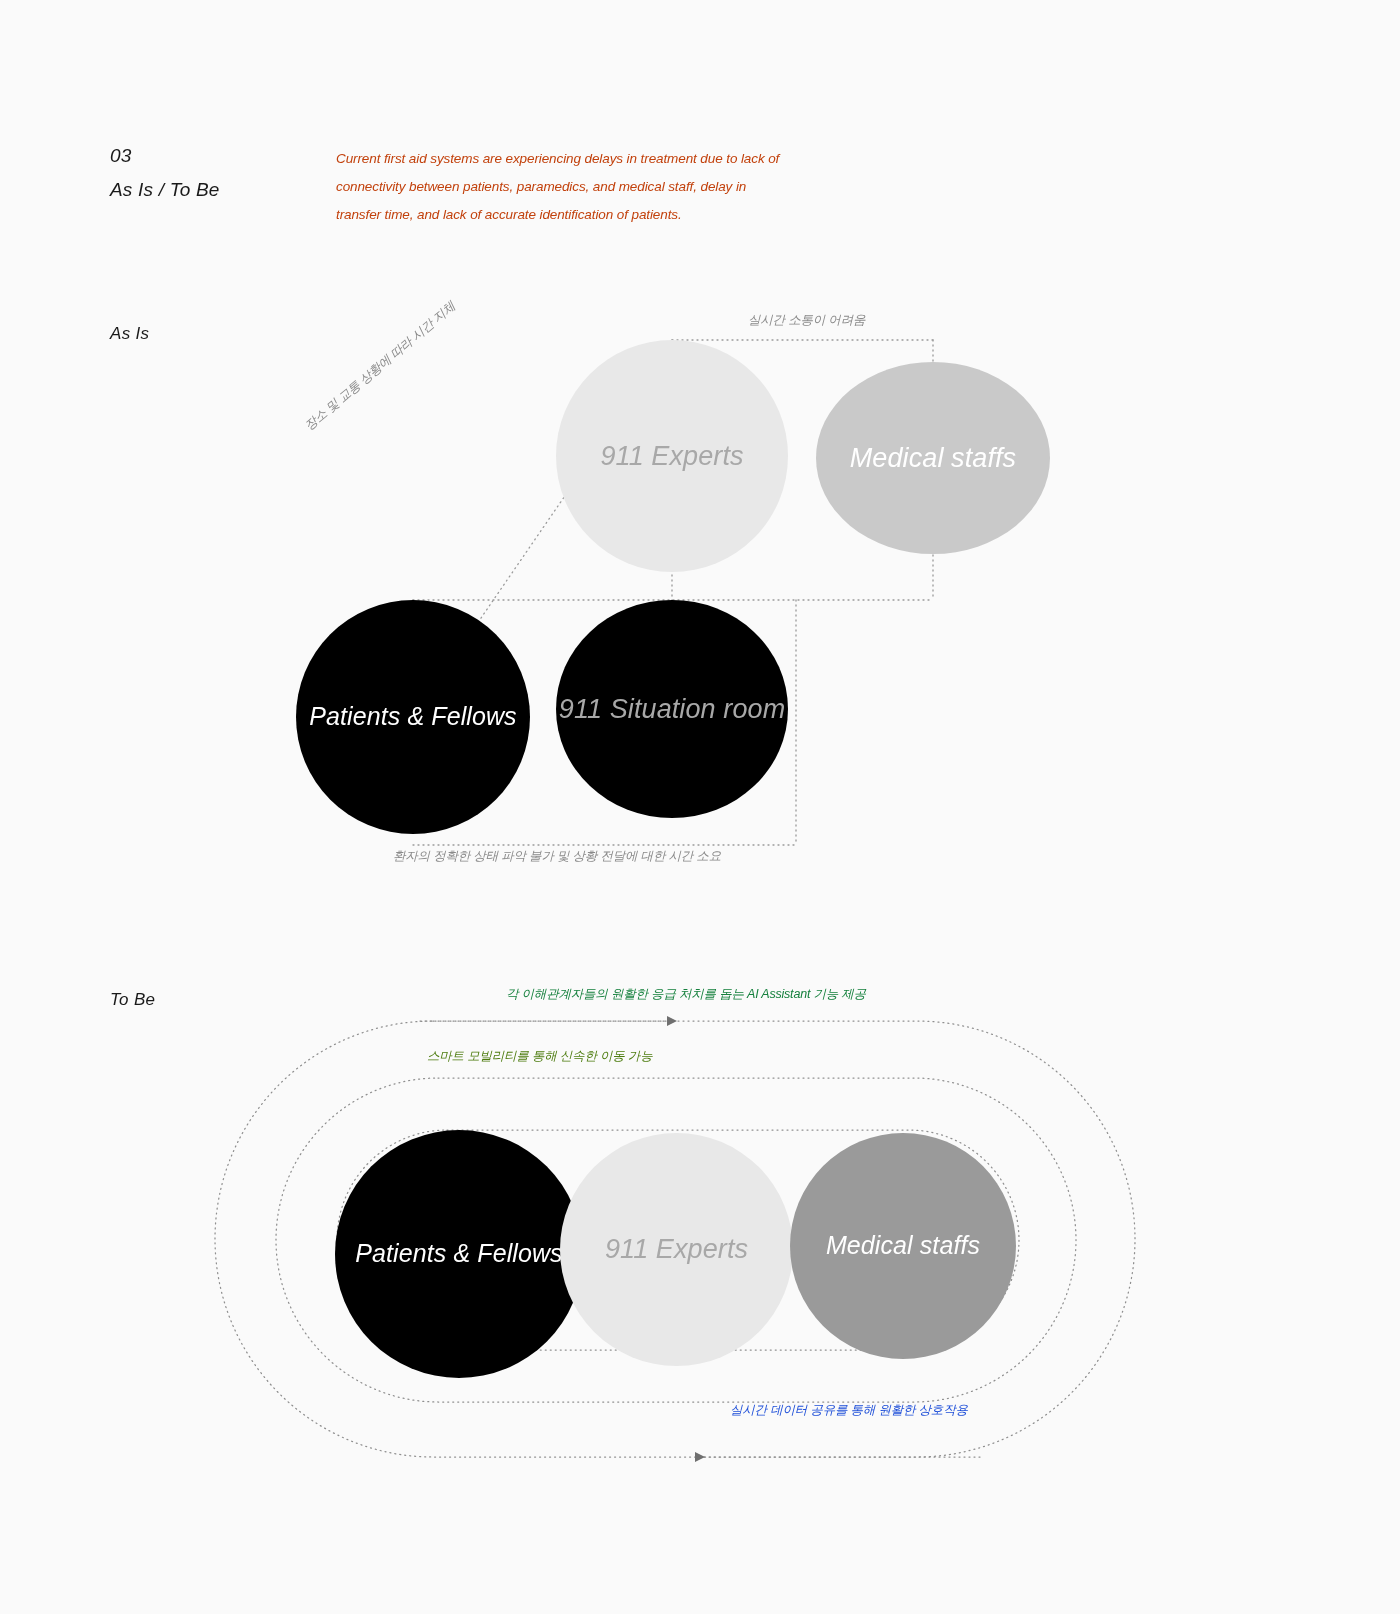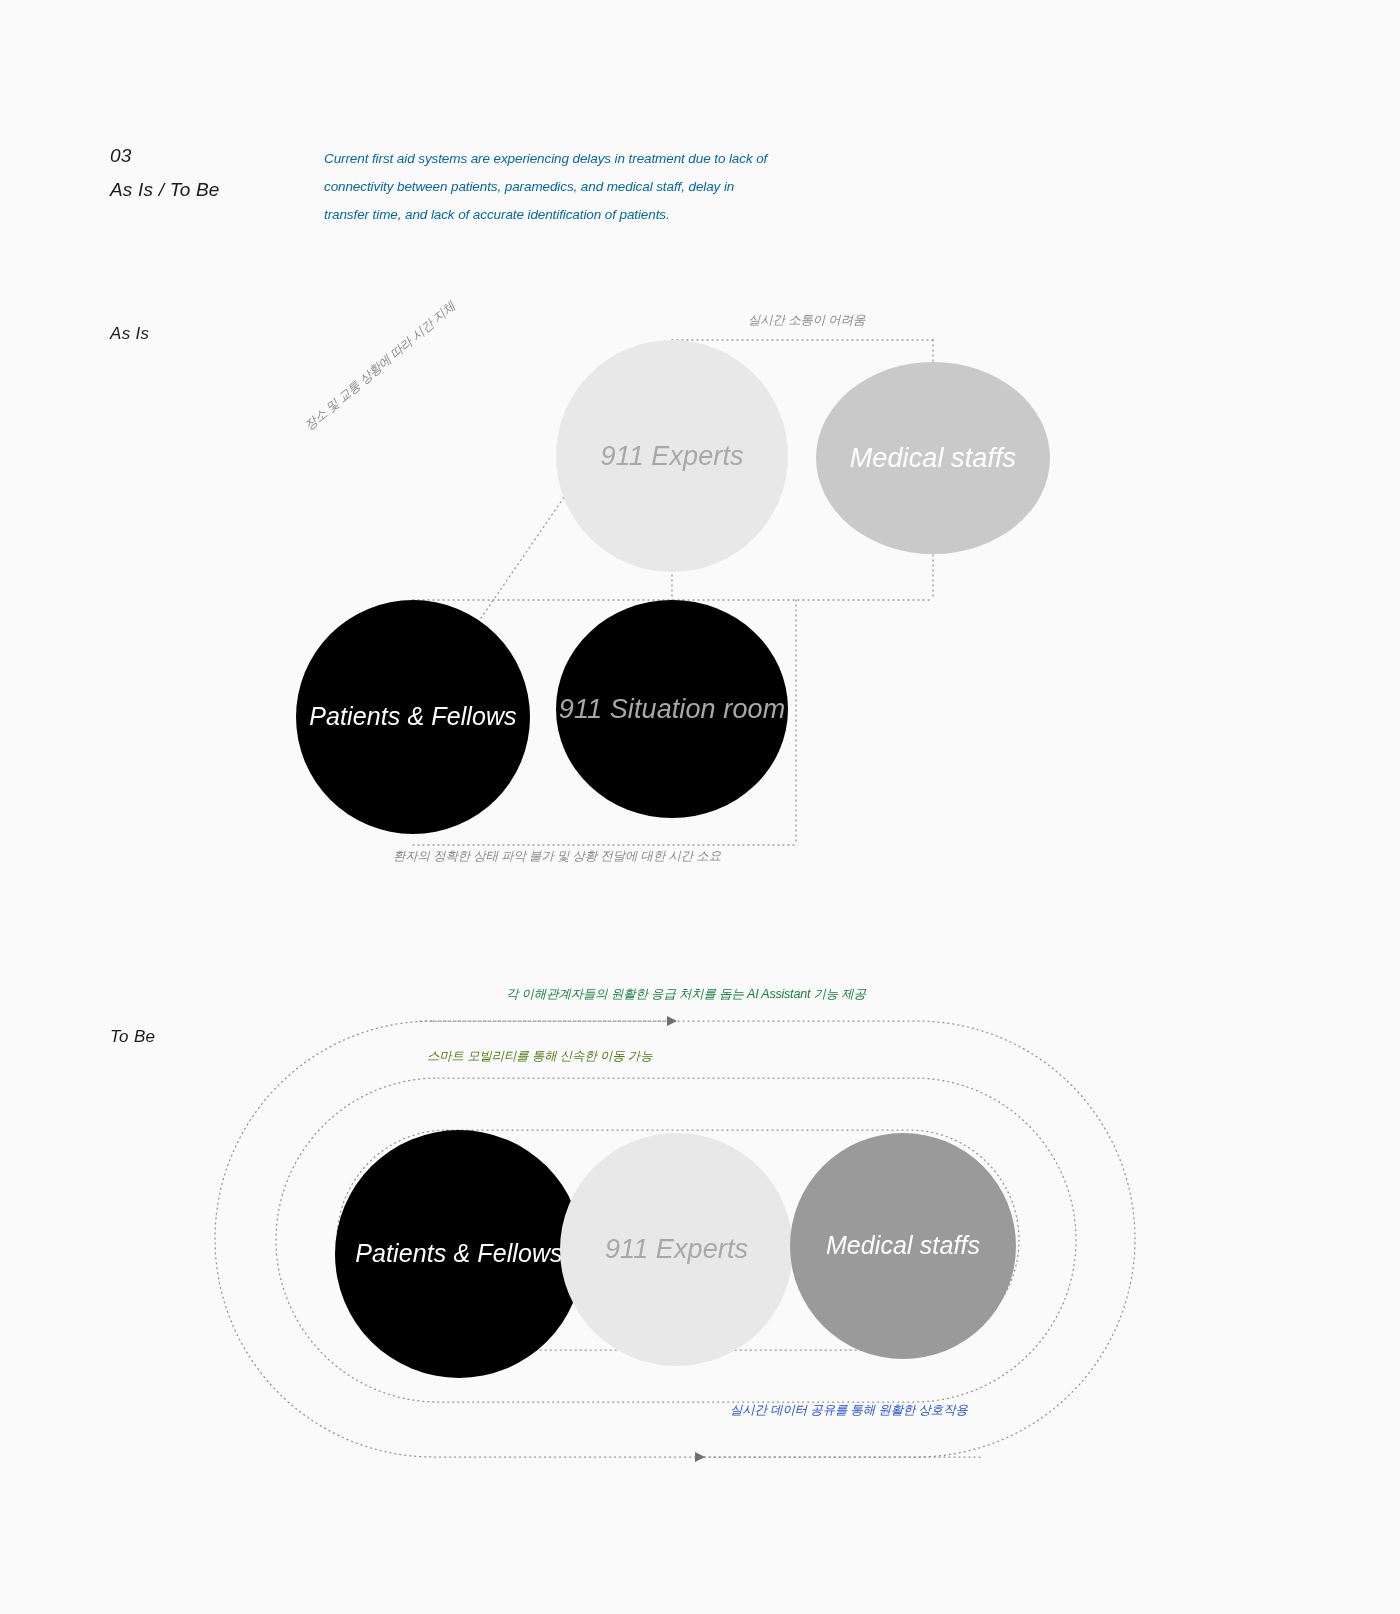--- a/index.html
+++ b/index.html
@@ -15,34 +15,34 @@
   
   .sec-num {
     position: absolute; left: 110px; top: 141px;
     font-size: 19px; color: #1a1a1a; letter-spacing: .2px; line-height: 1.55;
   }
   .sec-title {
     position: absolute; left: 110px; top: 175px;
     font-size: 19px; color: #1a1a1a; letter-spacing: .2px; line-height: 1.55;
   }
   .intro-en {
-    position: absolute; left: 324px; top: 145px; width: 452px;
-    font-size: 13.5px; color: #0369a1; line-height: 2.07; letter-spacing: -.1px;
+    position: absolute; left: 336px; top: 145px; width: 452px;
+    font-size: 13.5px; color: #c2410c; line-height: 2.07; letter-spacing: -.1px;
   }
   .intro-ko {
     position: absolute; left: 797px; top: 146px; width: 452px;
     font-size: 12.5px; color: #6e6e6e; line-height: 2.05; letter-spacing: -.3px;
   }
 
   
   .sect-label {
     position: absolute; font-size: 17px; color: #1a1a1a; letter-spacing: .3px; margin-top: 12px;
   }
   .sect-asis { left: 110px; top: 312px; }
-  .sect-tobe { left: 110px; top: 1015px; }
+  .sect-tobe { left: 110px; top: 978px; }
 
   
   .circle {
     position: absolute; border-radius: 50%;
     display: flex; align-items: center; justify-content: center;
     text-align: center; line-height: 1.34; letter-spacing: .1px;
   }
 
   
   #asis-stage { position: absolute; left: 0; top: 300px; width: 1400px; height: 600px; }

